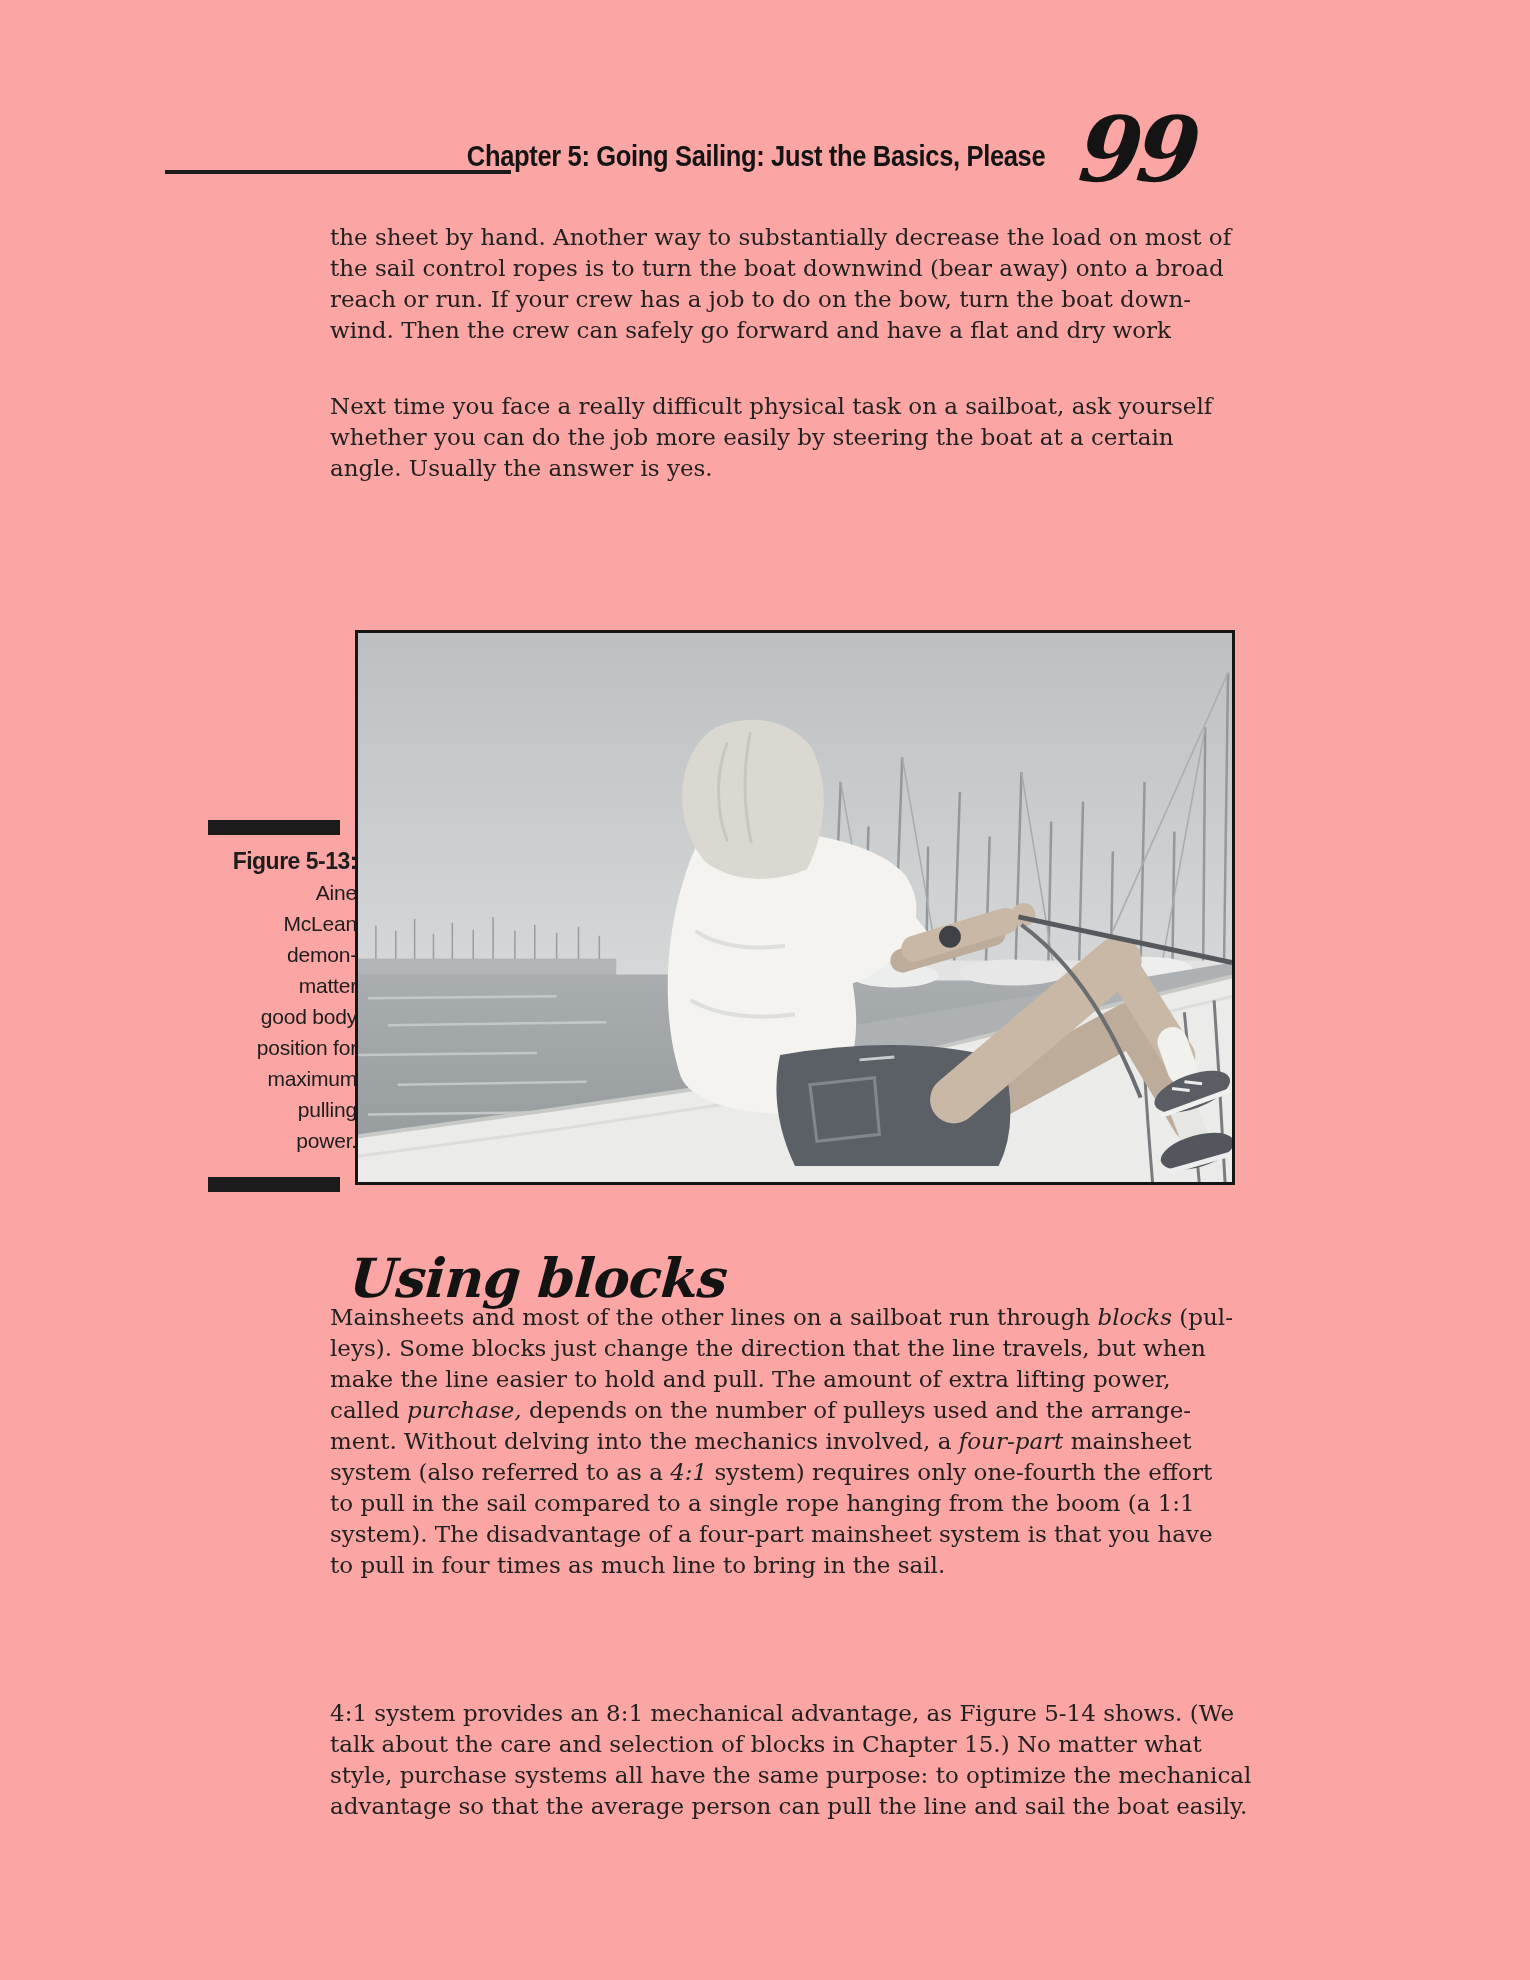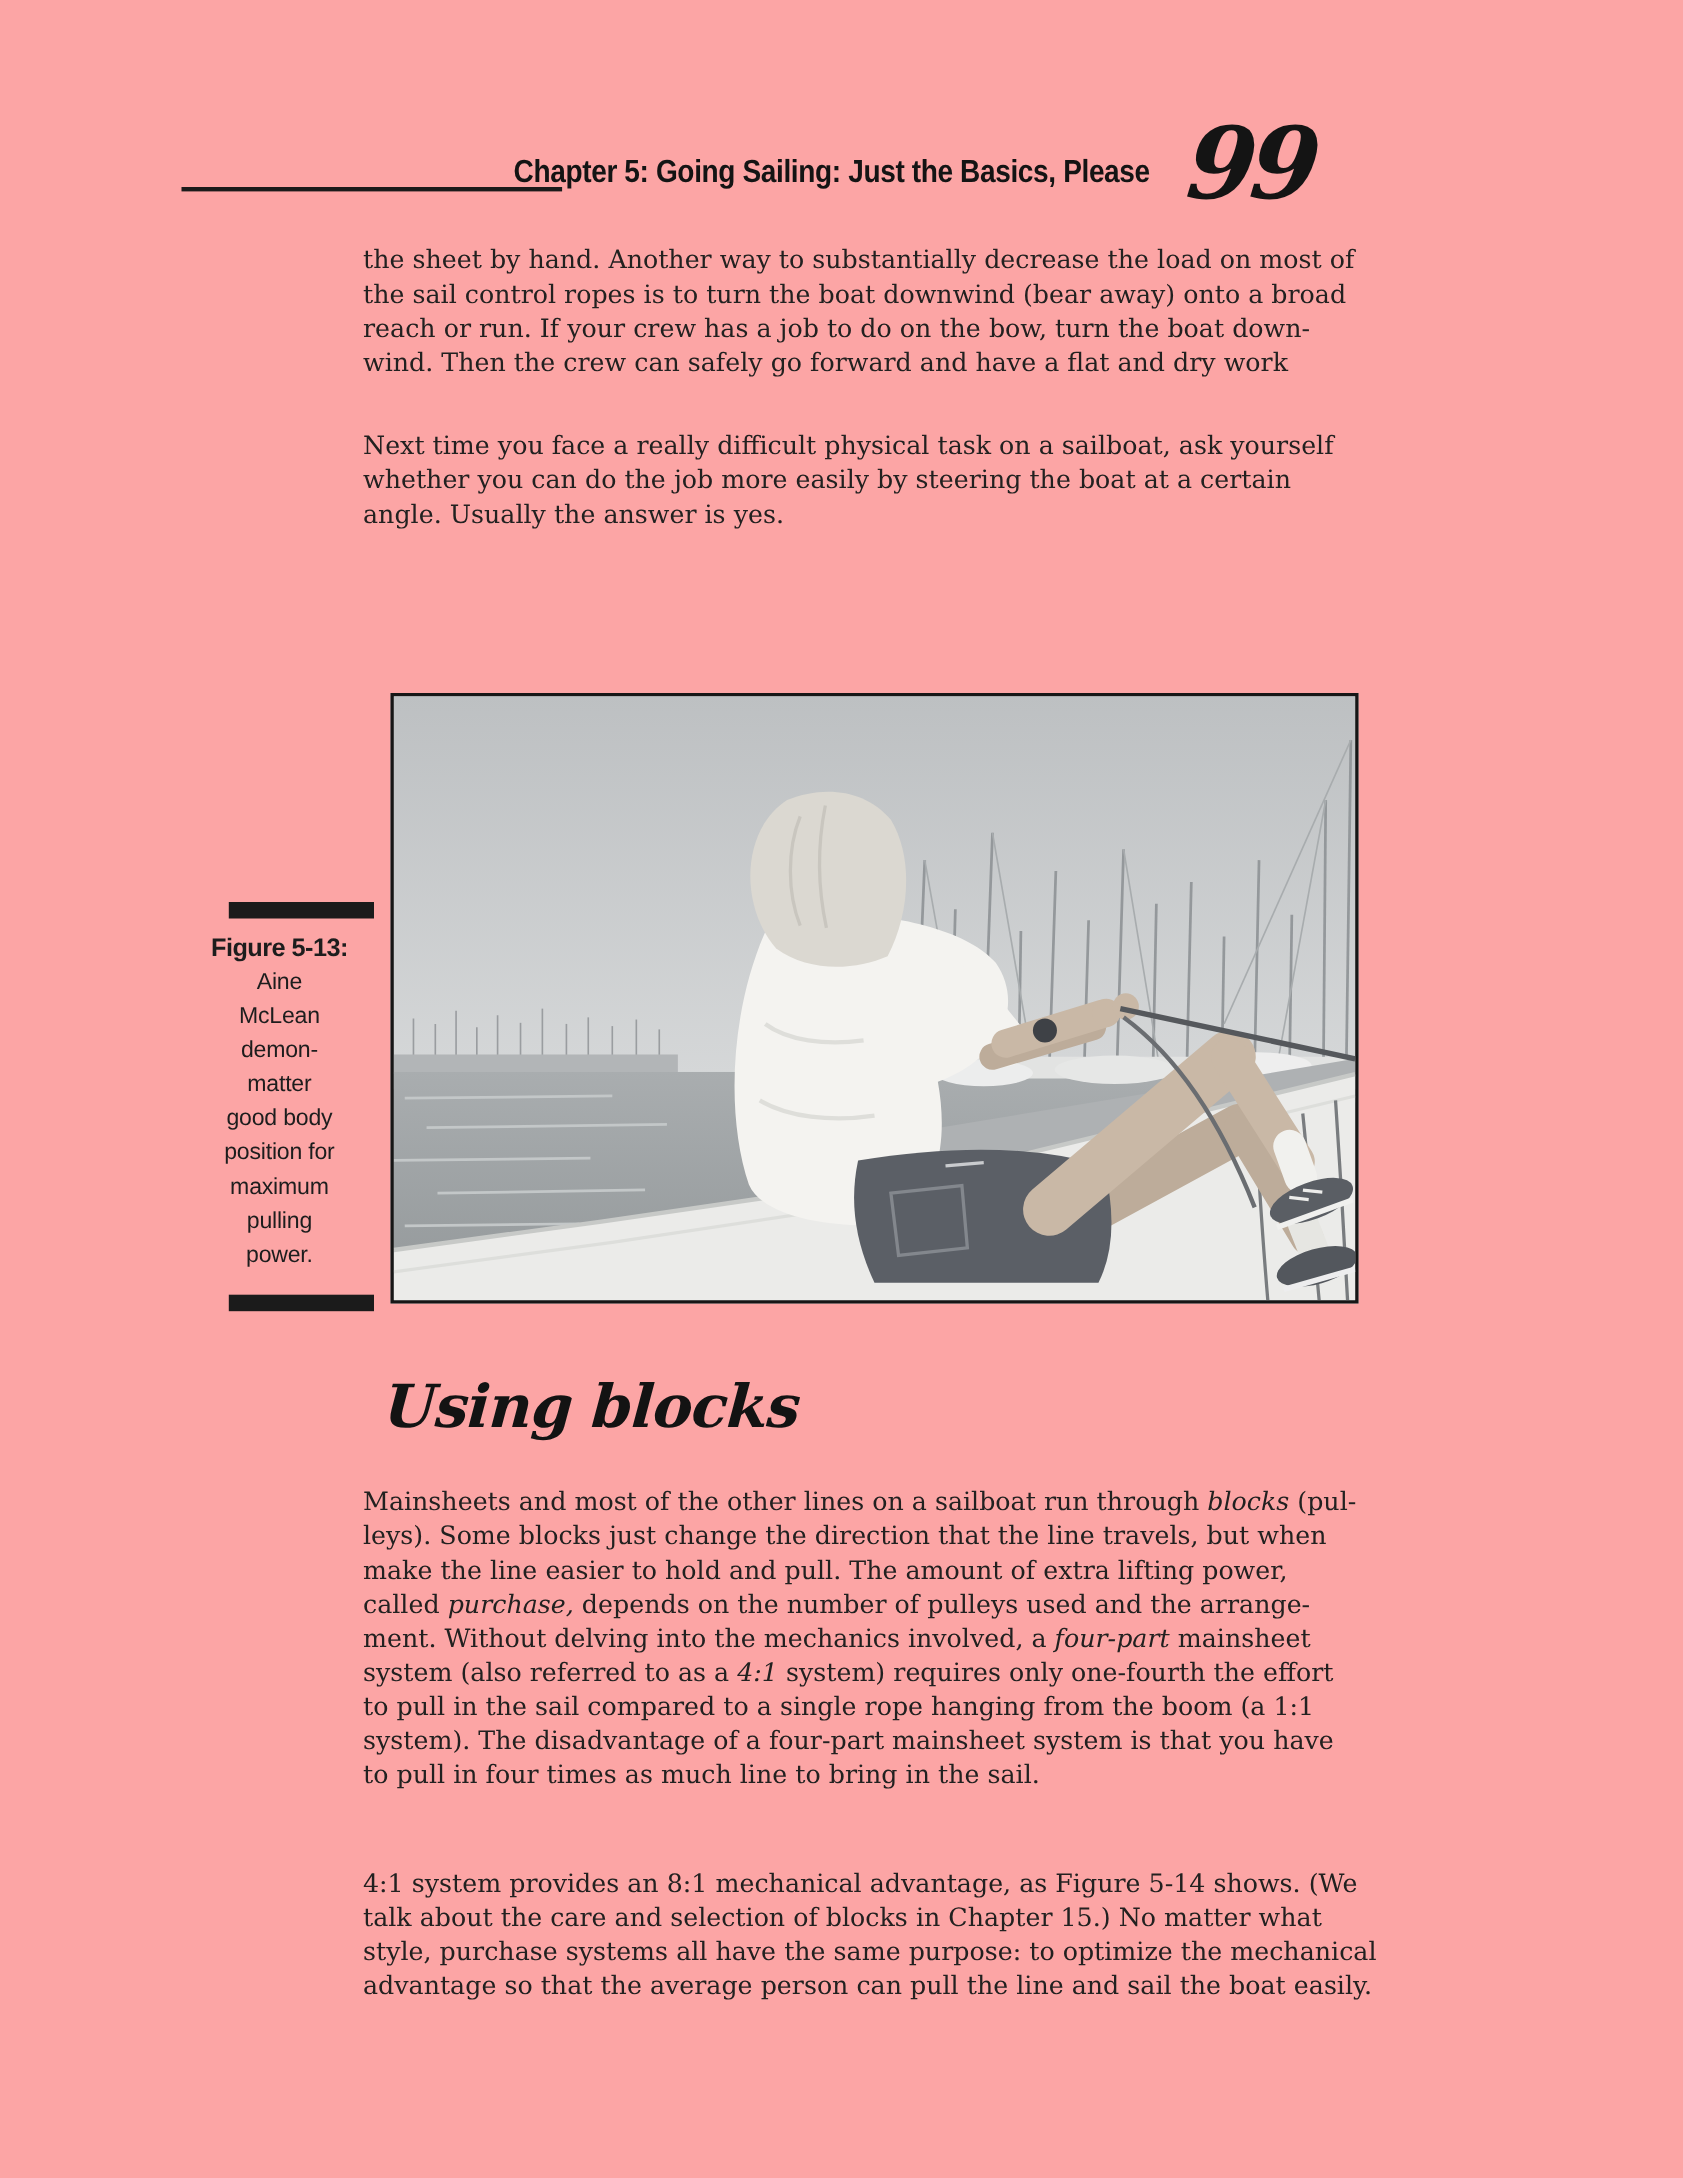--- a/index.html
+++ b/index.html
@@ -32,34 +32,34 @@
     transform:skewX(-6deg);
     color:#141414;
   }
   
   .para{position:absolute;left:330px;font-size:23px;line-height:31px;color:#222120;}
   .para .tline{white-space:nowrap;height:31px;}
   .it{font-style:italic;}
   .bd{font-weight:700;}
   #para-1{top:222px;}
   #para-2{top:391px;}
-  #para-3{top:1351px;}
+  #para-3{top:1302px;}
   #para-4{top:1698px;}
   
   .photo{
     position:absolute;left:355px;top:630px;width:880px;height:555px;
     border:3px solid #161616;box-sizing:border-box;background:#c7cacc;
   }
   .photo svg{display:block;width:100%;height:100%;}
   .cap-bar{position:absolute;left:208px;width:132px;height:15px;background:#1b1b1b;}
   #cap-bar-top{top:820px;}
   #cap-bar-bottom{top:1177px;}
   .caption{
-    position:absolute;left:168px;top:846px;width:172px;
-    text-align:center;
+    position:absolute;left:185px;top:846px;width:172px;
+    text-align:right;
     font-family:"Liberation Sans", sans-serif;
     font-size:21px;line-height:31px;letter-spacing:-0.2px;
     color:#1d1d1d;
   }
   .caption .tline{height:31px;white-space:nowrap;}
   .caption .bd{font-size:23px;letter-spacing:-0.5px;}
   
   .section-heading{
     position:absolute;left:350px;top:1246px;margin:0;
     font-family:"DejaVu Serif", serif;

